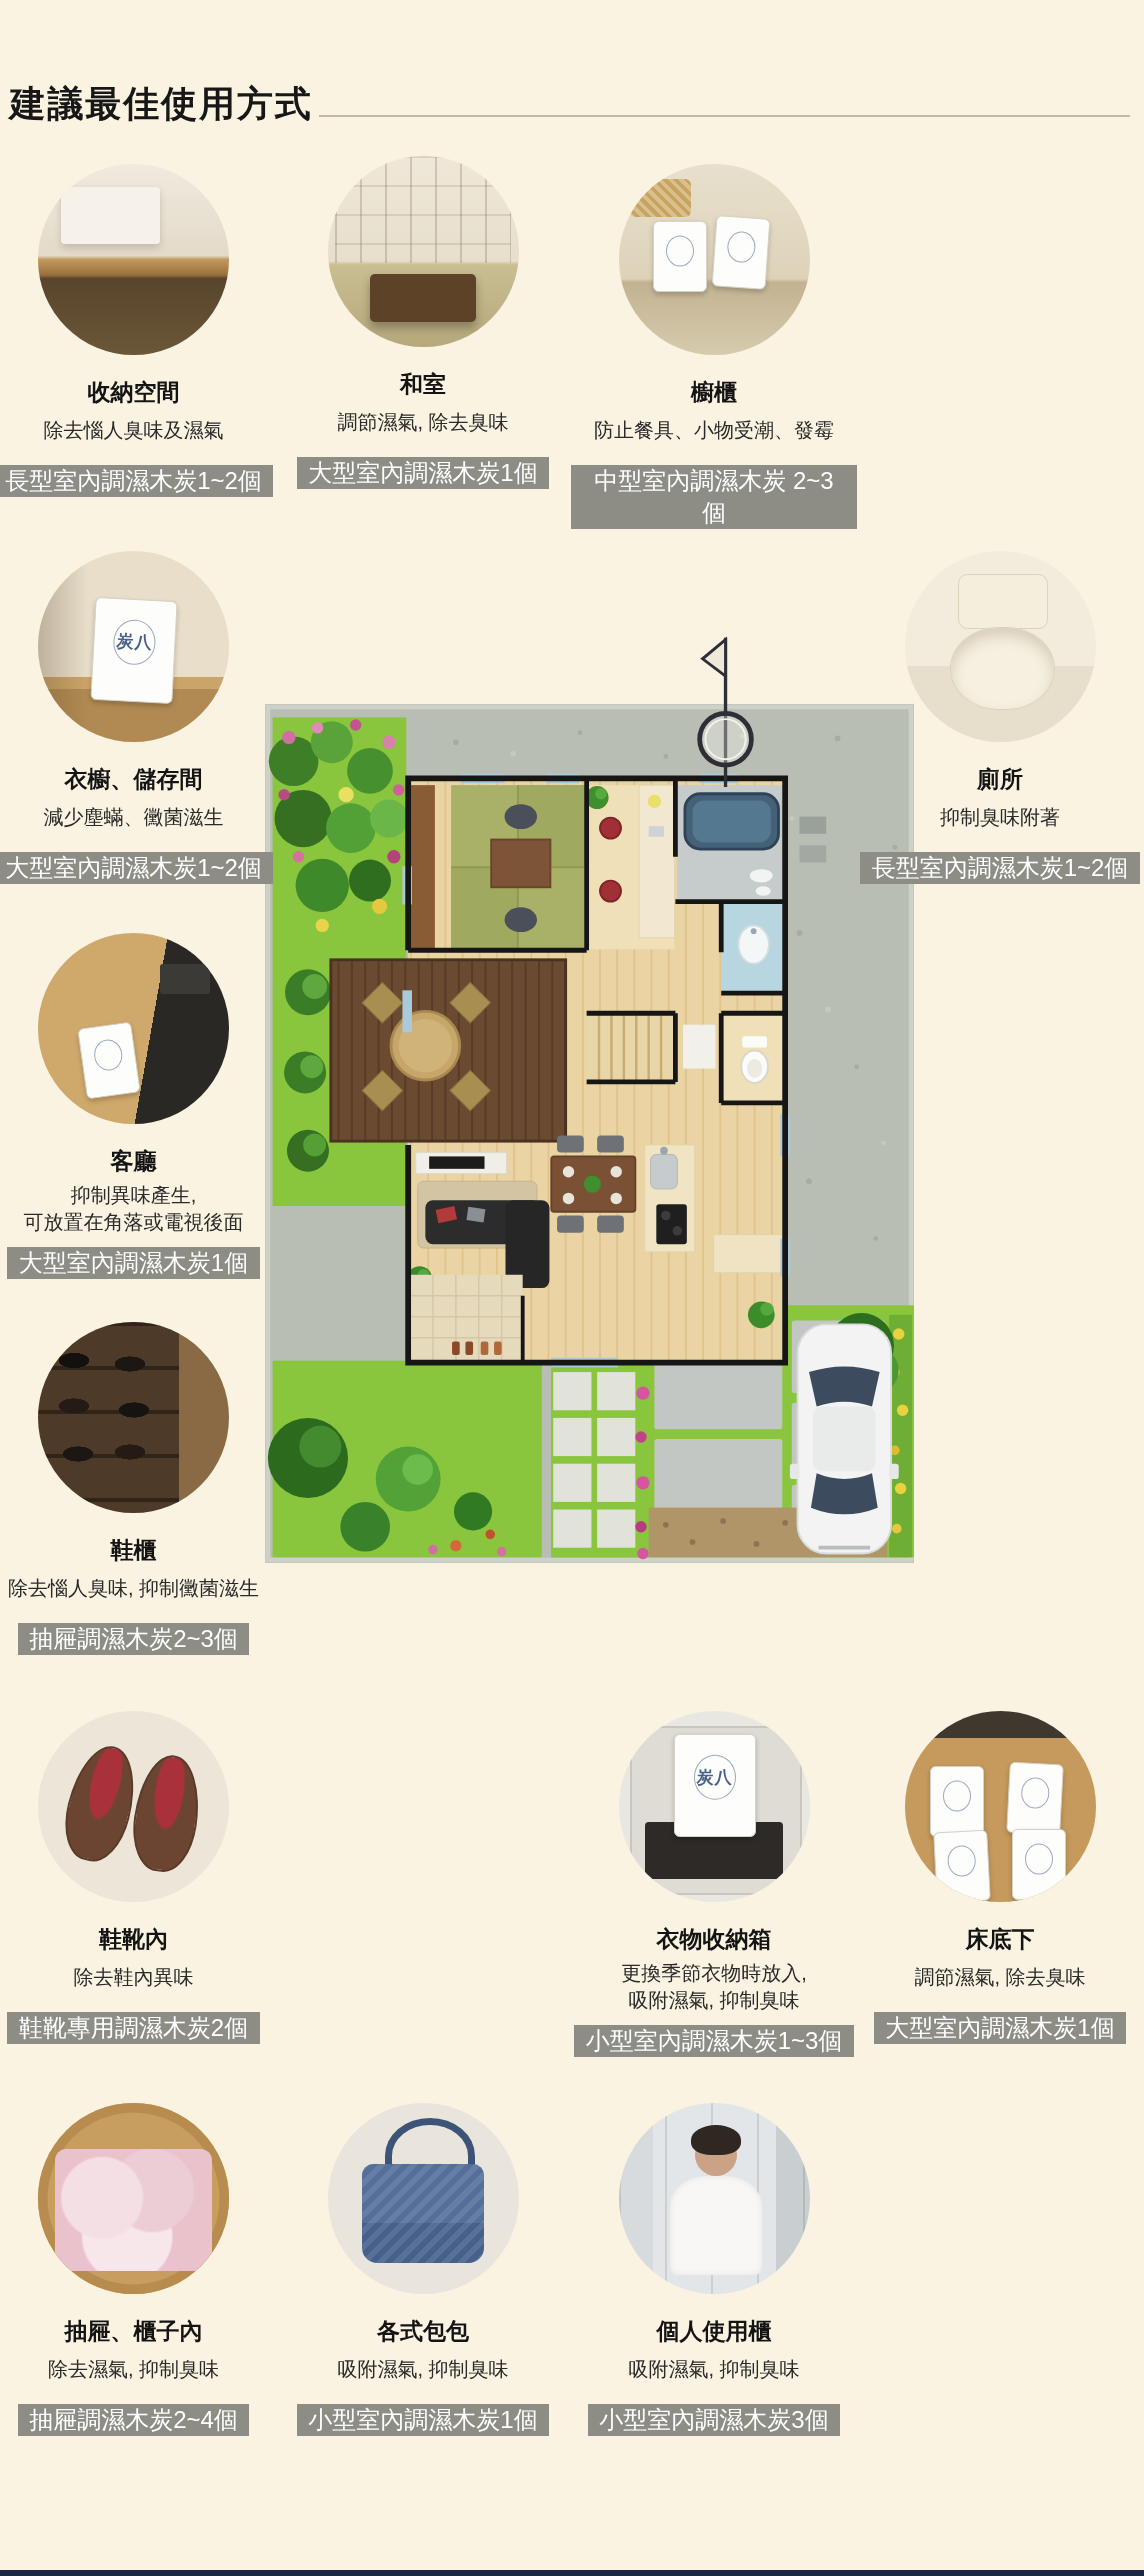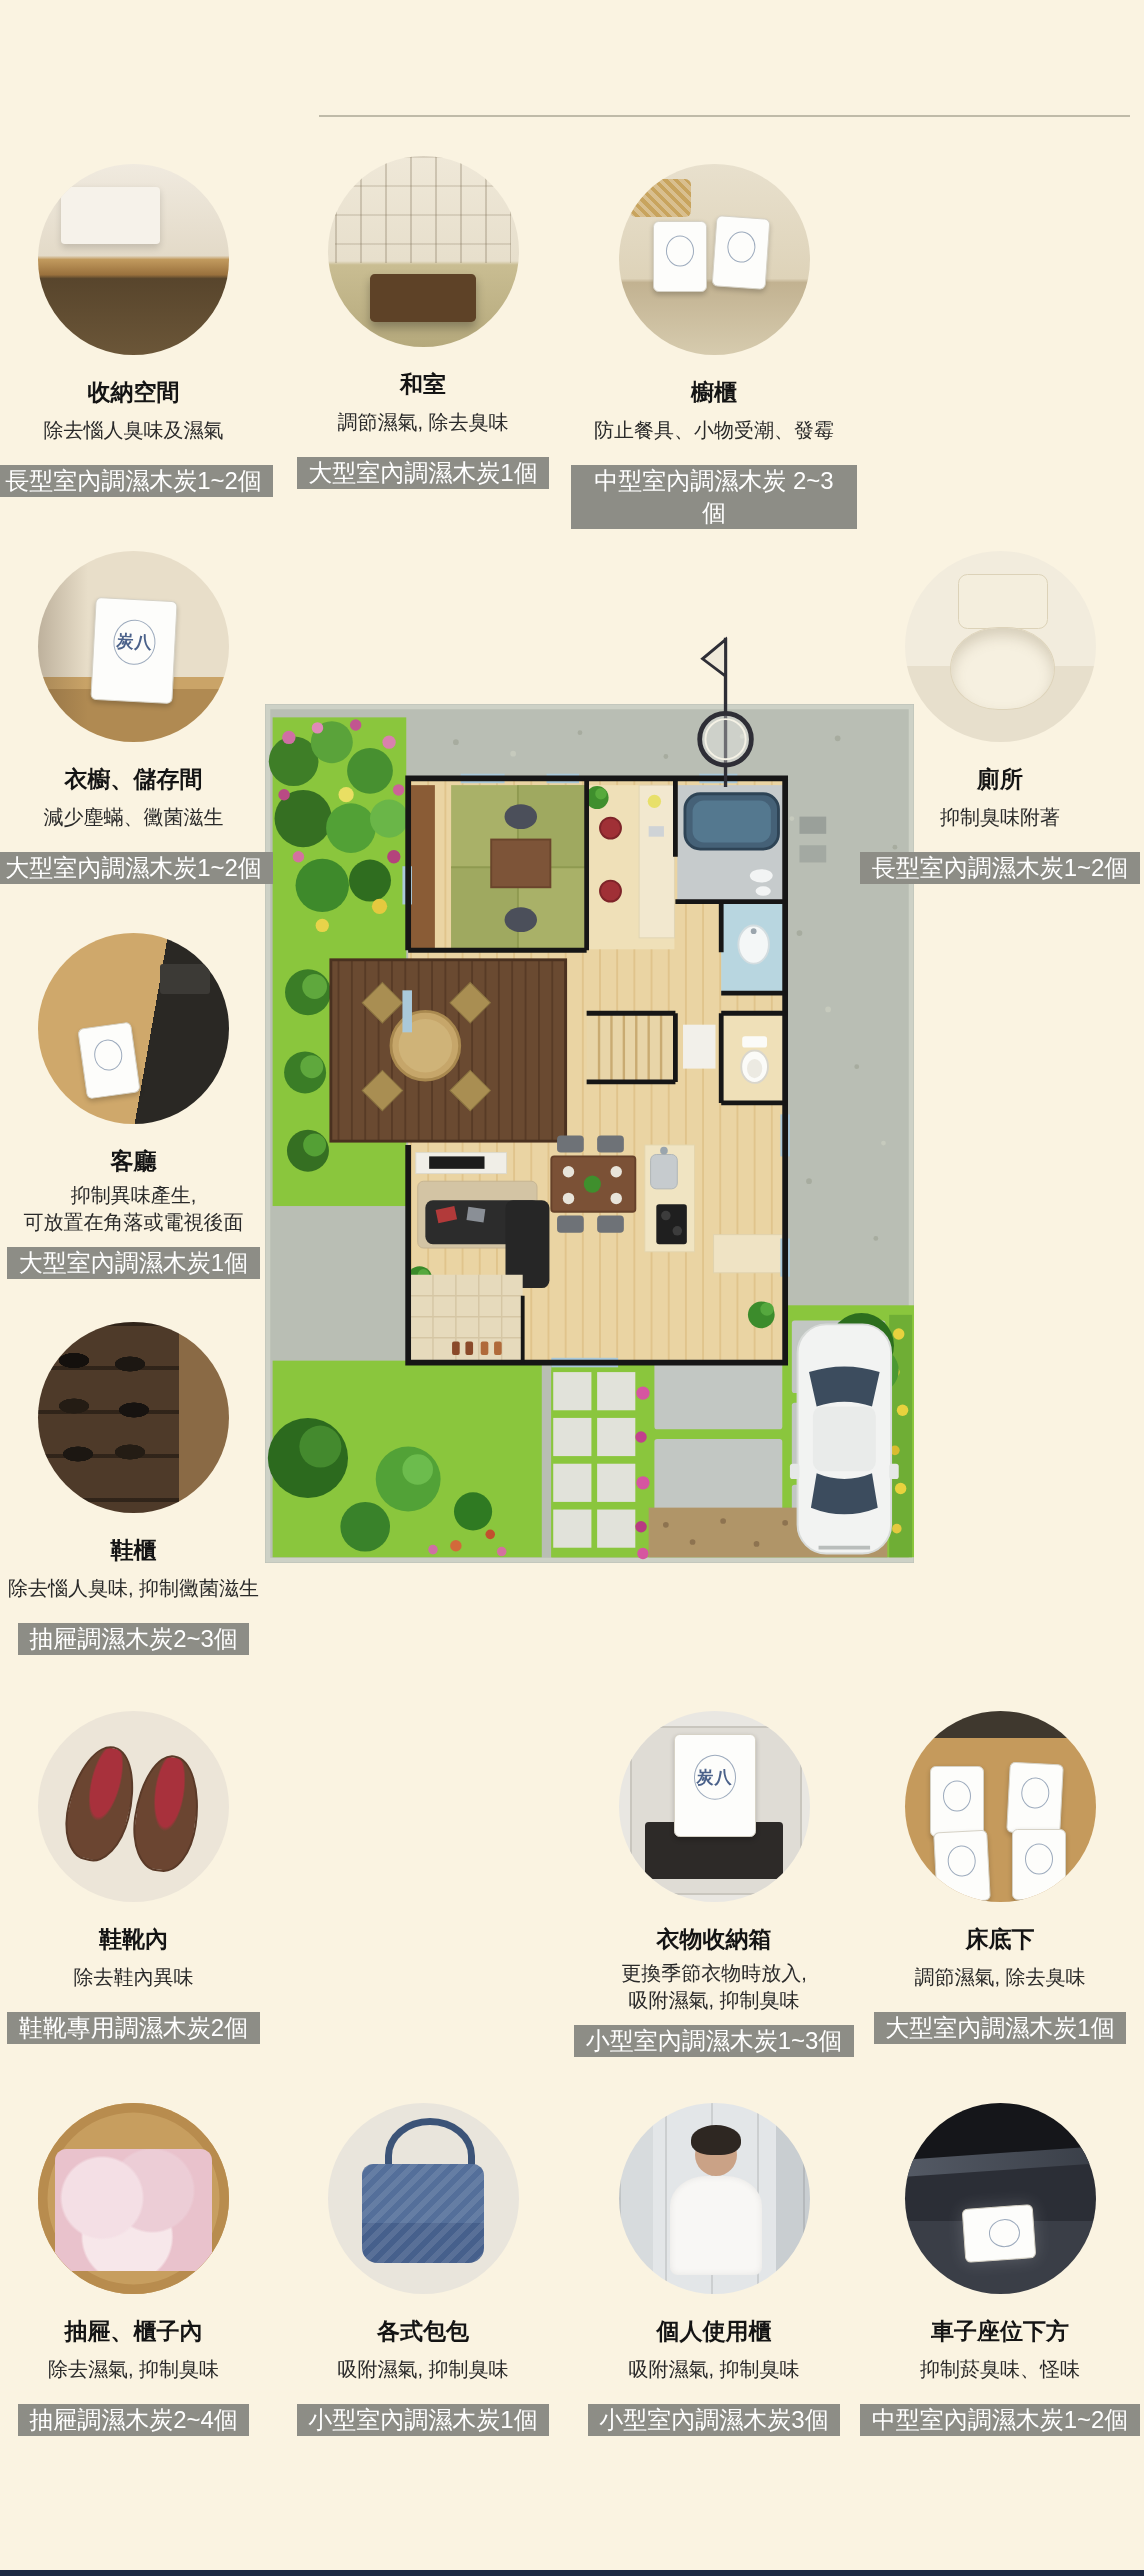--- a/index.html
+++ b/index.html
@@ -123,20 +123,21 @@
   .floor-plan{position:absolute;left:265px;top:704px;width:649px;height:859px;z-index:1;}
   .floor-plan svg{display:block;width:100%;height:100%;}
   .map-pin{position:absolute;left:693px;top:632px;width:67px;height:162px;z-index:2;}
   .bottom-bar{position:absolute;left:0;top:2570px;width:1145px;height:5.7px;background:#1d2944;}
 </style>
 </head>
 <body>
 
 <div class="page">
 
+  <div class="page-title">建議最佳使用方式</div>
   <div class="title-rule"></div>
 
   <div class="floor-plan">
     <svg viewBox="0 0 680 900" xmlns="http://www.w3.org/2000/svg">
       <defs>
         <pattern id="wd" width="18" height="18" patternUnits="userSpaceOnUse">
           <rect width="18" height="18" fill="#ead4a3"></rect>
             <path d="M9,0 V18" stroke="#ddbf85" stroke-width="1.5"></path>
         </pattern>
         <pattern id="dk" width="14" height="14" patternUnits="userSpaceOnUse">
@@ -545,25 +546,16 @@
     <div class="photo p-locker">
         <div class="c"></div>
         <div class="b"></div>
         <div class="a"></div>
       </div>
     <div class="i-title">個人使用櫃</div>
     <div class="i-desc">吸附濕氣, 抑制臭味</div>
     <div class="i-badge">小型室內調濕木炭3個</div>
   </div>
 
-  <div class="card" style="left:857px;top:2103px">
-    <div class="photo p-carseat">
-      <div class="a"></div>
-      <div class="bag m" style="left:67px;top:95px;transform:rotate(86deg)"></div>
-    </div>
-    <div class="i-title">車子座位下方</div>
-    <div class="i-desc">抑制菸臭味、怪味</div>
-    <div class="i-badge">中型室內調濕木炭1~2個</div>
-  </div>
 
   <div class="bottom-bar"></div>
 </div>
 
 
 </body></html>

